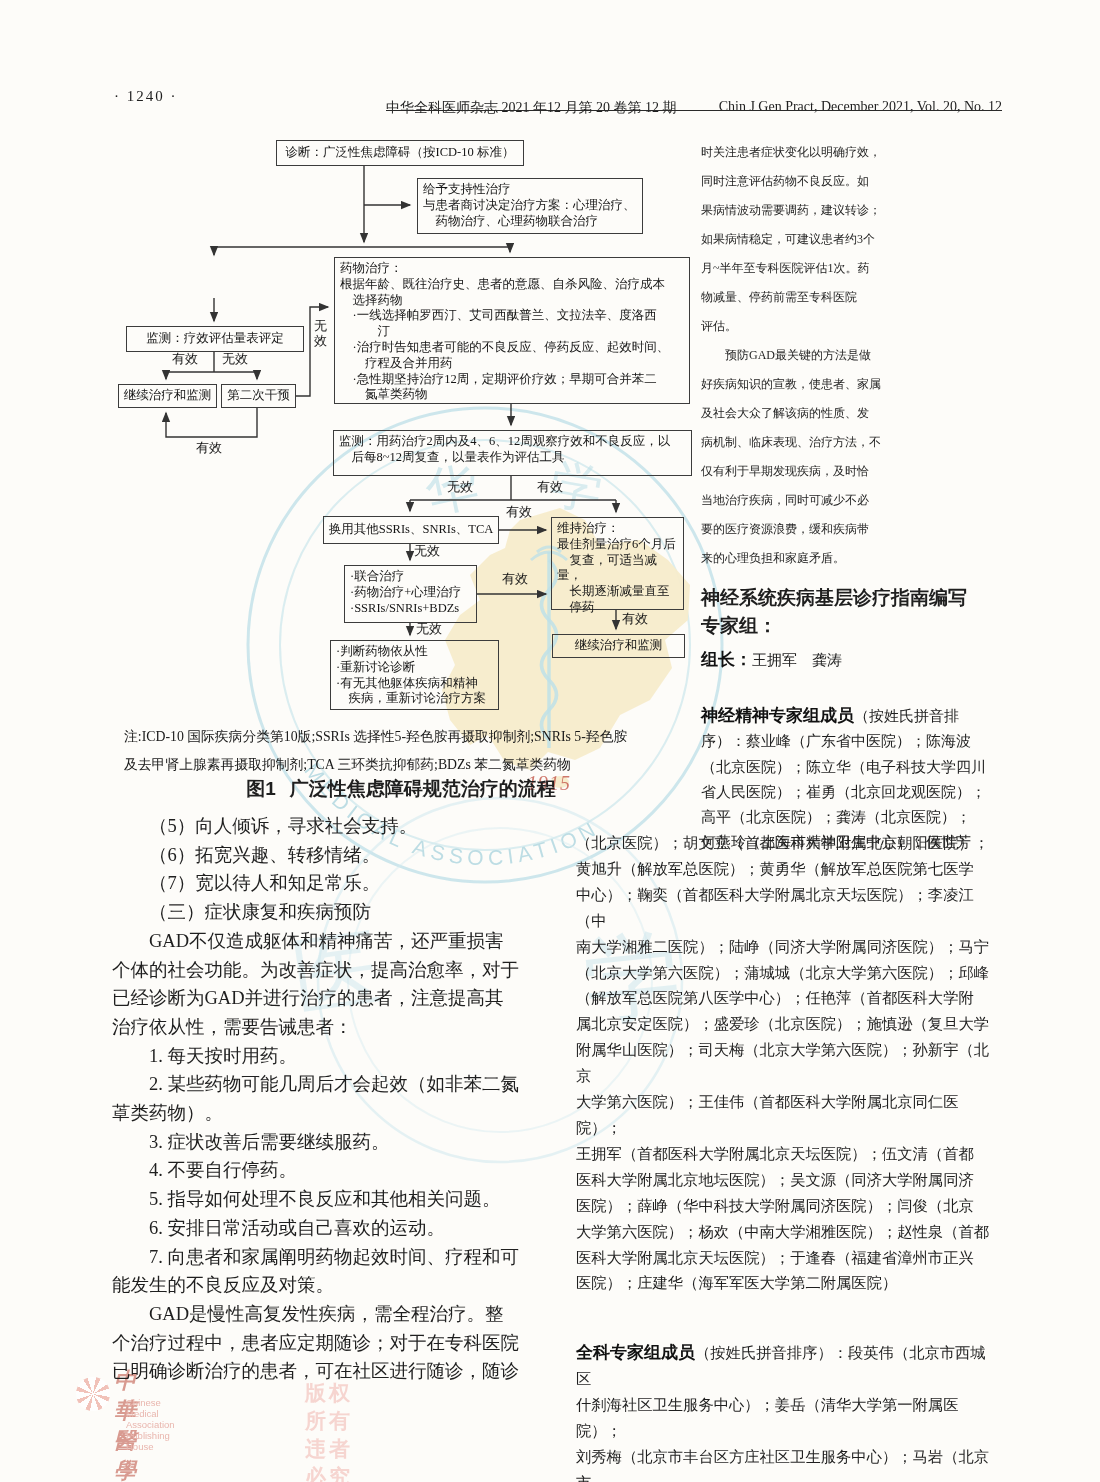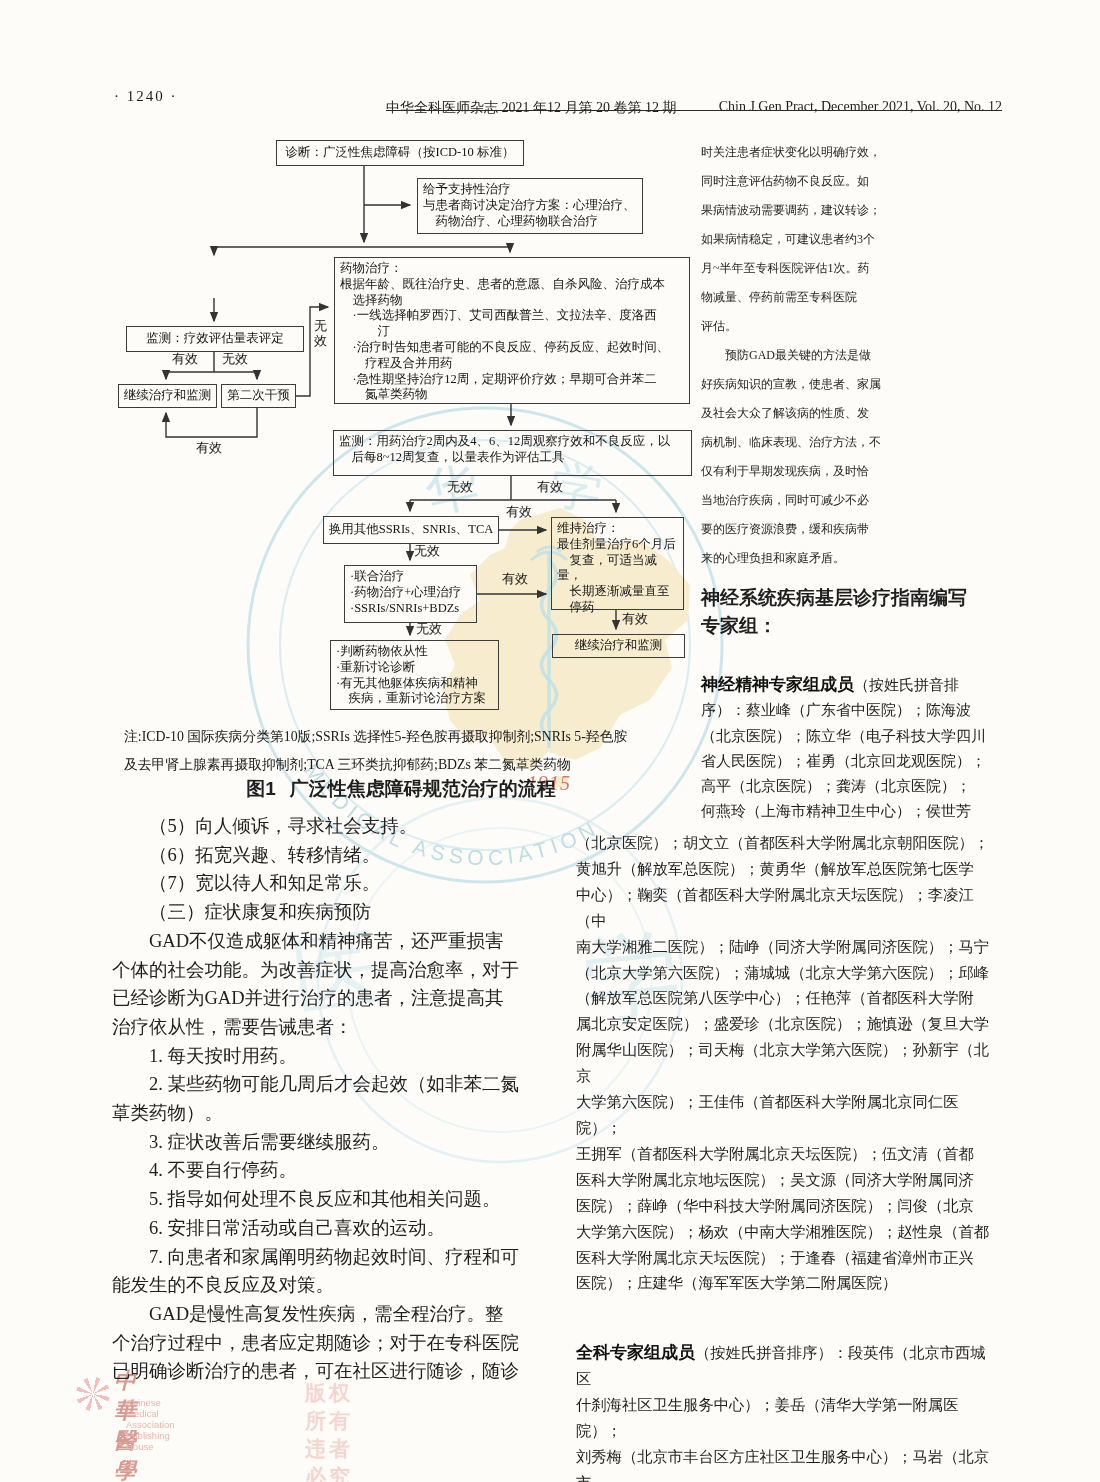--- a/index.html
+++ b/index.html
@@ -201,20 +201,23 @@
   <div class="para">　　预防GAD最关键的方法是做
 好疾病知识的宣教，使患者、家属
 及社会大众了解该病的性质、发
 病机制、临床表现、治疗方法，不
 仅有利于早期发现疾病，及时恰
 当地治疗疾病，同时可减少不必
 要的医疗资源浪费，缓和疾病带
 来的心理负担和家庭矛盾。</div>
   <div class="grp-heading">神经系统疾病基层诊疗指南编写
 专家组：</div>
+  <div class="leader">
+    <span class="hd">组长：</span><span>王拥军　龚涛</span>
+  </div>
   <div class="members">
     <span class="hd">神经精神专家组成员</span><span>（按姓氏拼音排
 序）：蔡业峰（广东省中医院）；陈海波
 （北京医院）；陈立华（电子科技大学四川
 省人民医院）；崔勇（北京回龙观医院）；
 高平（北京医院）；龚涛（北京医院）；
 何燕玲（上海市精神卫生中心）；侯世芳</span>
   </div>
 </div>
 

